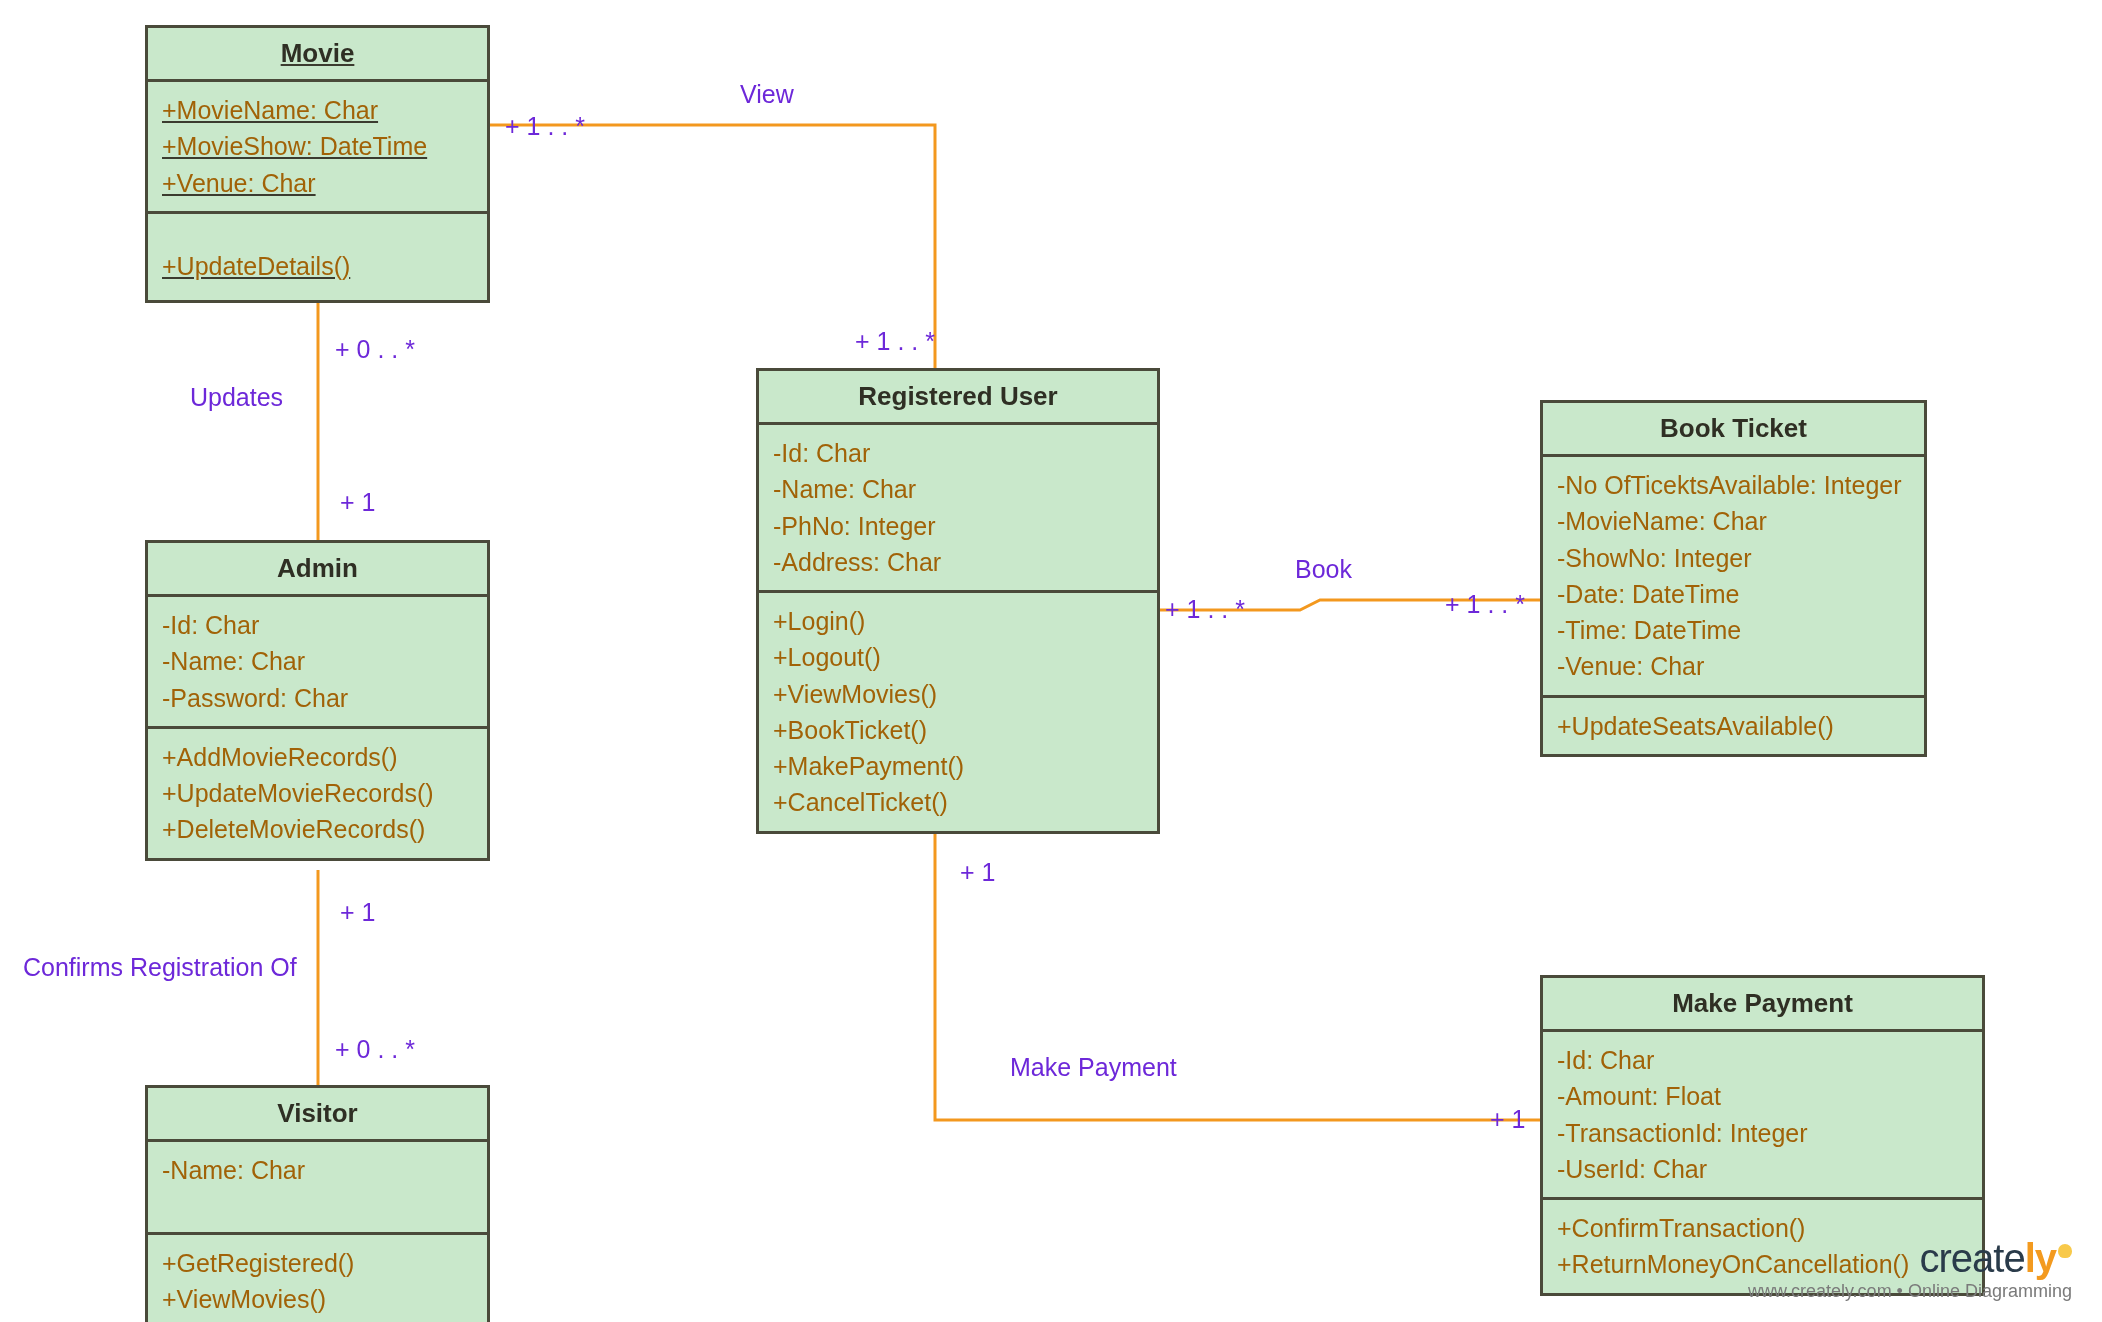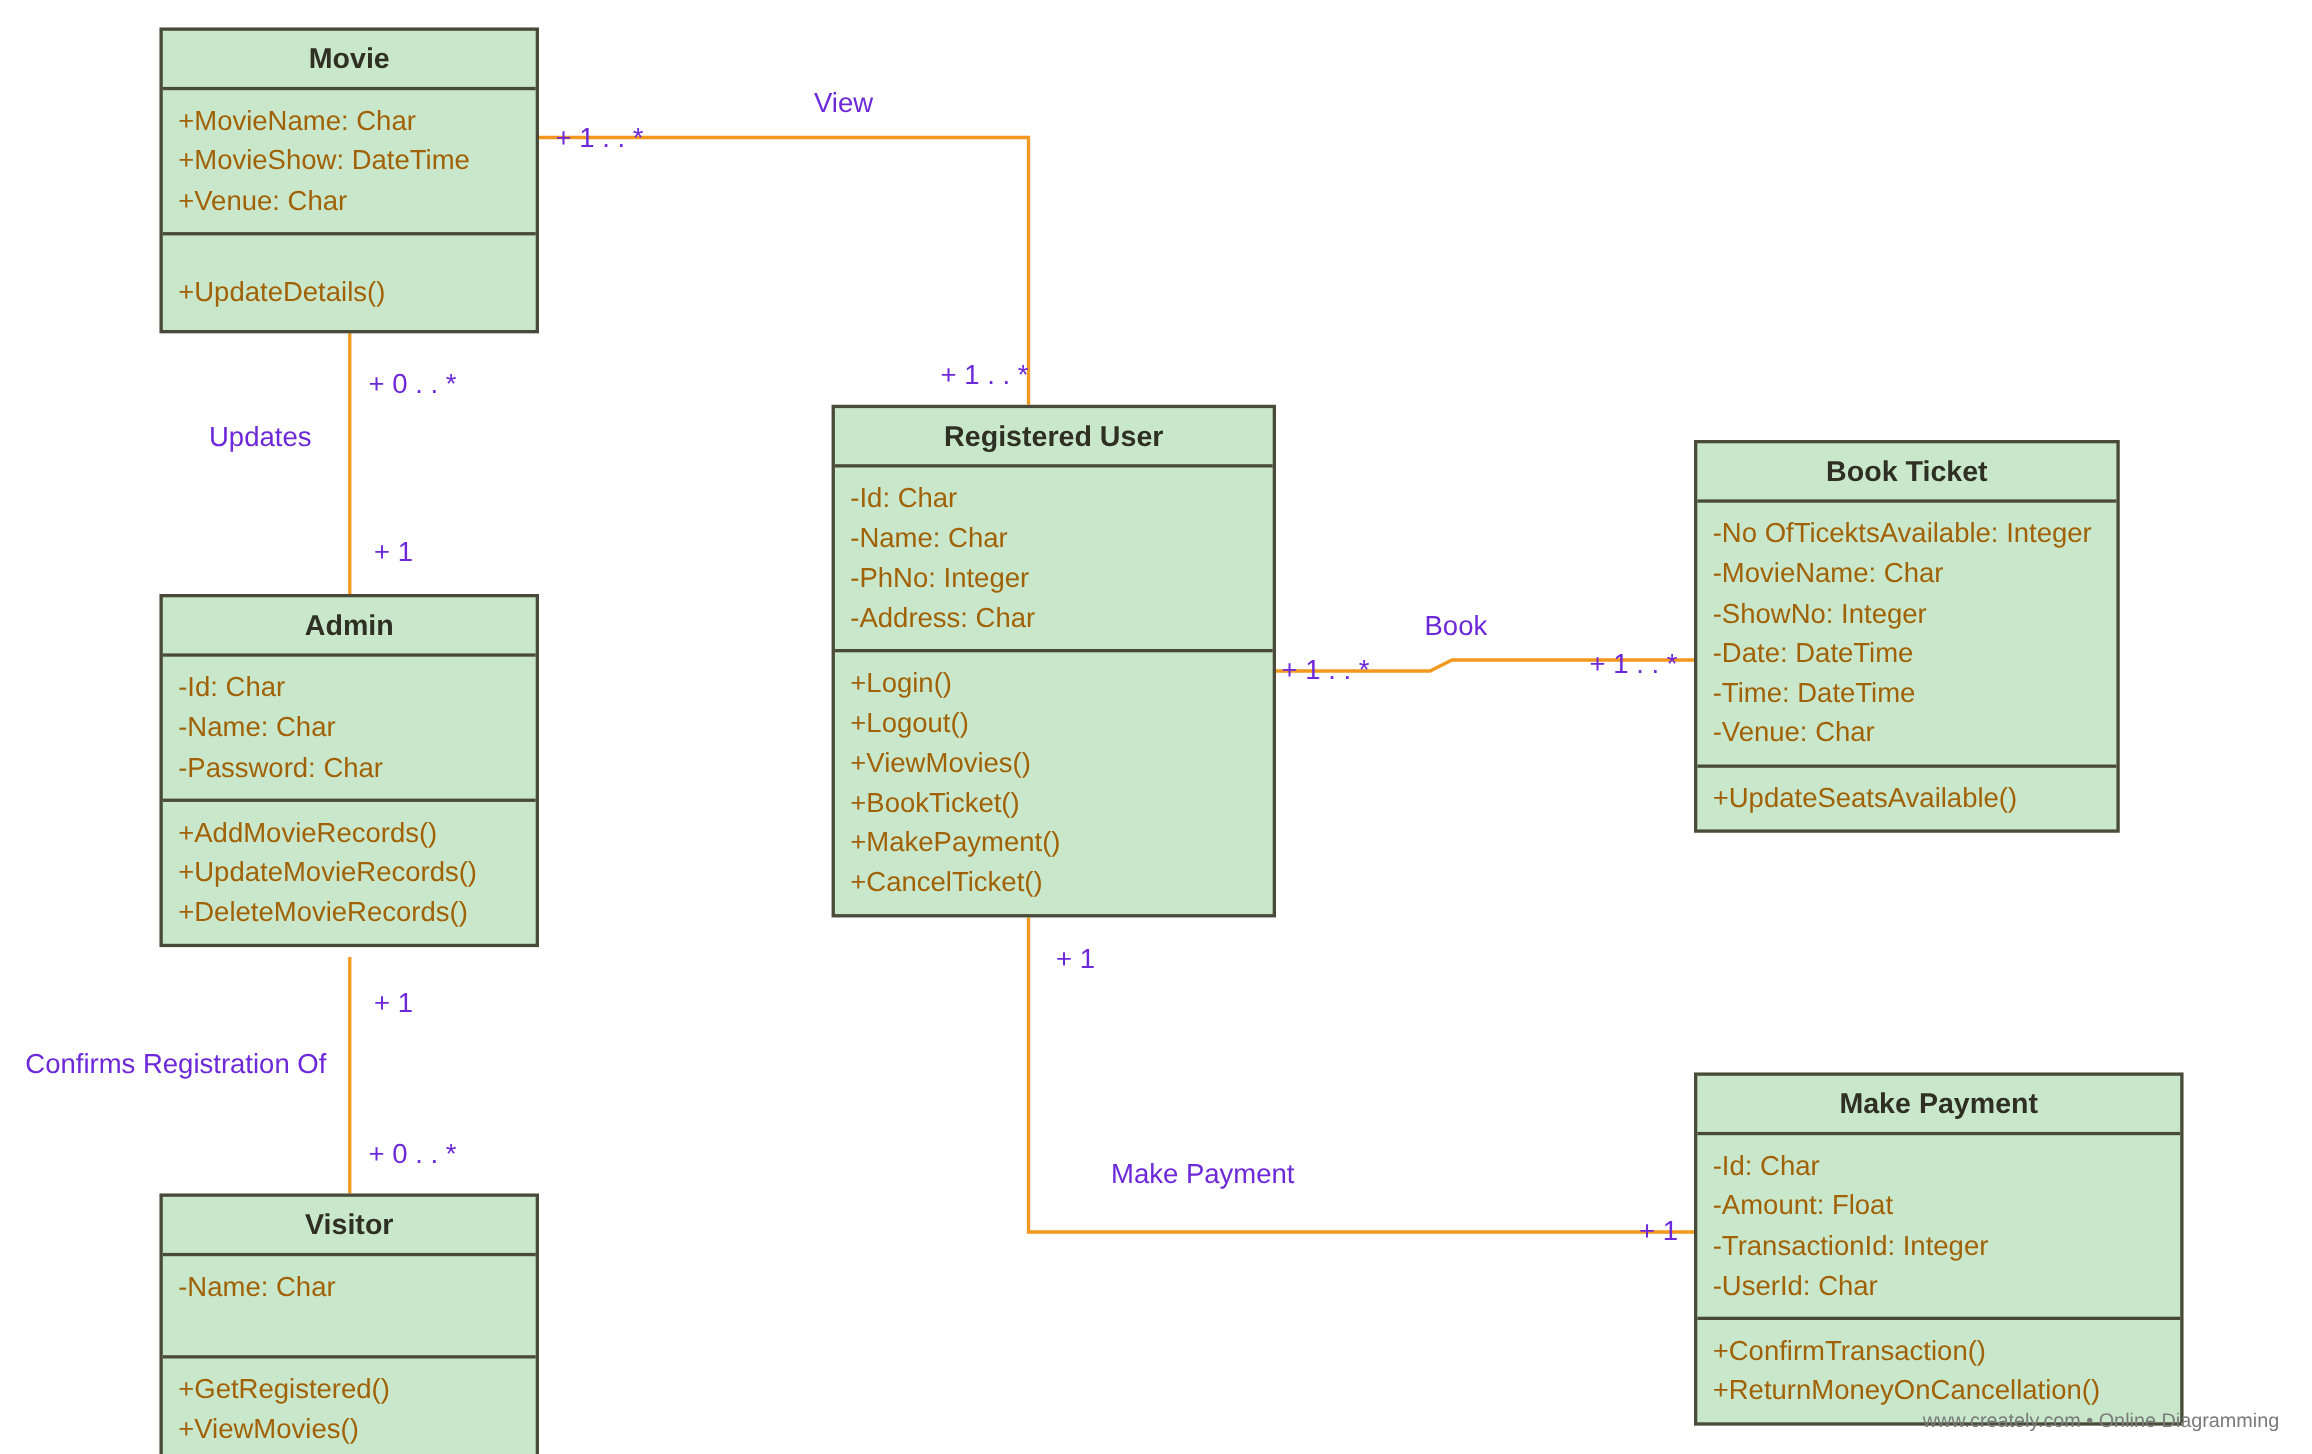--- a/index.html
+++ b/index.html
@@ -95,21 +95,21 @@
       <path d="M 318 290  V 540"></path>
 
       <path d="M 318 870  V 1085"></path>
 
       <path d="M 1150 610  H 1300 L 1320 600 H 1540"></path>
 
       <path d="M 935 830  V 1120  H 1540"></path>
     </g>
   </svg>
 
-  <div class="class-box" style="left:145px; top:25px; width:345px;">
+  <div class="class-box" style="left:145px; top:25px; width:345px;text-decoration:underline;">
     <div class="class-title">Movie</div>
     <div class="class-section">
       <div class="row">+MovieName: Char</div>
       <div class="row">+MovieShow: DateTime</div>
       <div class="row">+Venue: Char</div>
     </div>
     <div class="class-section" style="padding-bottom:16px;margin-top:24px;">
       <div class="row">+UpdateDetails()</div>
     </div>
   </div>
@@ -200,16 +200,19 @@
 
   <div class="lbl" style="left:1295px; top:555px;text-align:center;">Book</div>
   <div class="lbl" style="left:1165px; top:595px;">+ 1 . . *</div>
   <div class="lbl" style="left:1445px; top:590px;">+ 1 . . *</div>
 
   <div class="lbl" style="left:1010px; top:1053px;">Make Payment</div>
   <div class="lbl" style="left:960px; top:858px;">+ 1</div>
   <div class="lbl" style="left:1490px; top:1105px;">+ 1</div>
 
   <div class="footer-logo">
+    <div class="brand">
+      <span>create</span><b class="orange">ly</b><span class="bulb"></span>
+    </div>
     <div class="sub">www.creately.com • Online Diagramming</div>
   </div>
 
 </div>
 
 </body></html>

